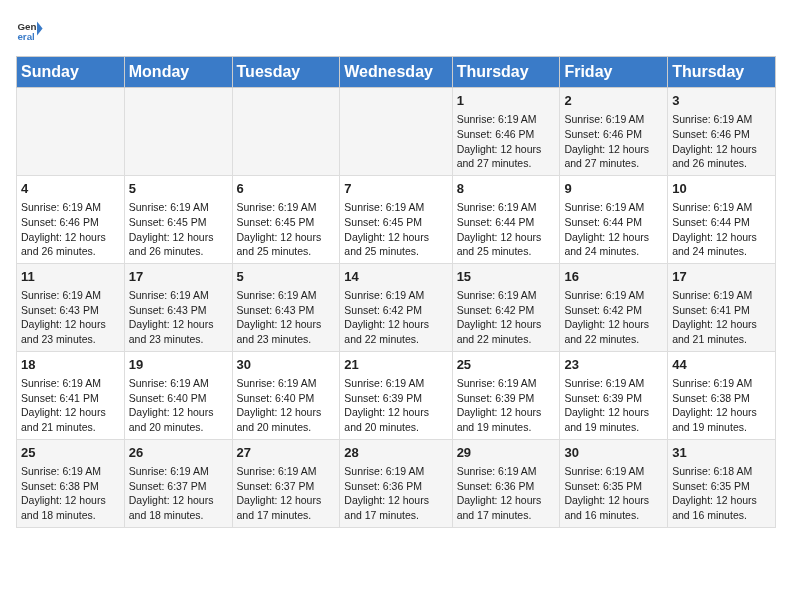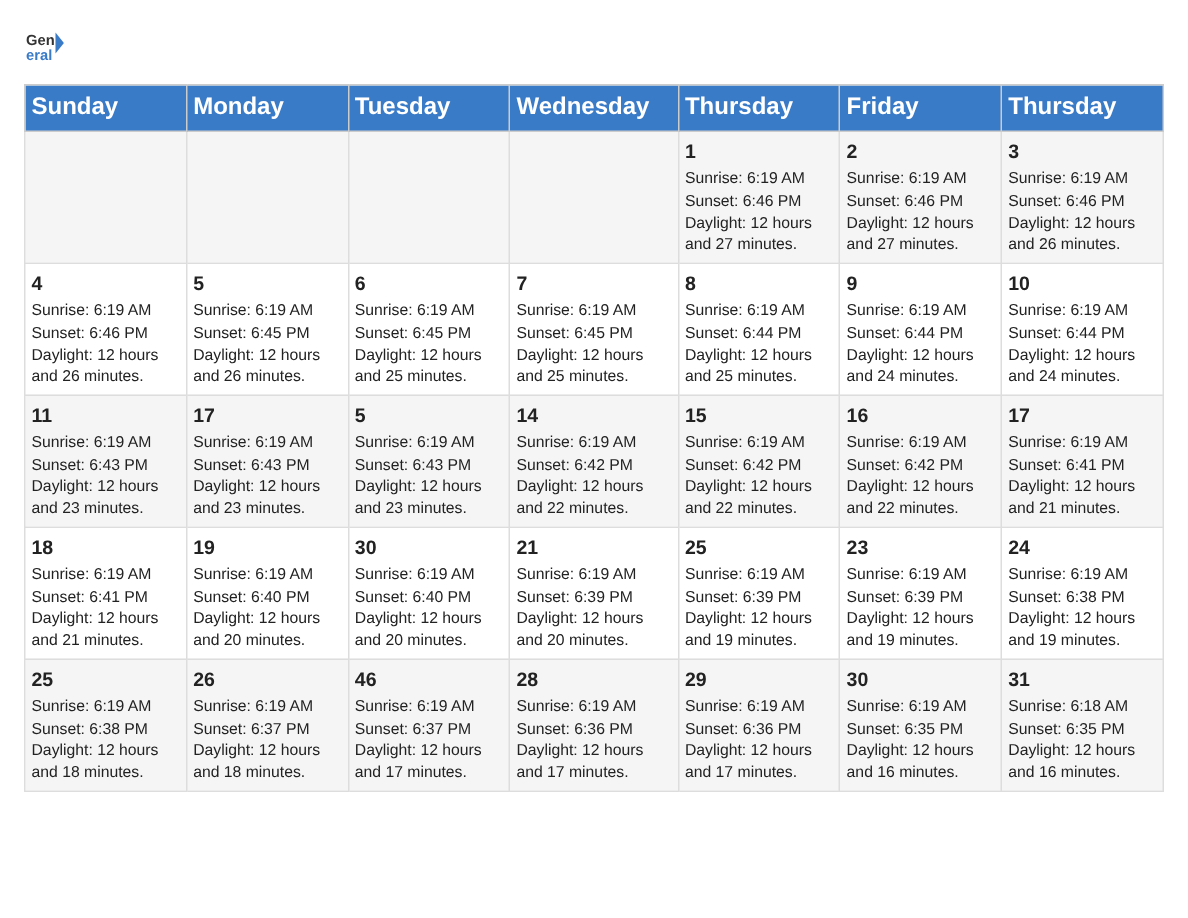--- a/index.html
+++ b/index.html
@@ -293,21 +293,21 @@
           <span style="display: block;">and 19 minutes.</span>
         </td>
         <td>
           <span class="day-num">23</span>
           <span style="display: block;">Sunrise: 6:19 AM</span>
           <span style="display: block;">Sunset: 6:39 PM</span>
           <span style="display: block;">Daylight: 12 hours</span>
           <span style="display: block;">and 19 minutes.</span>
         </td>
         <td>
-          <span class="day-num">24</span>
+          <span class="day-num">44</span>
           <span style="display: block;">Sunrise: 6:19 AM</span>
           <span style="display: block;">Sunset: 6:38 PM</span>
           <span style="display: block;">Daylight: 12 hours</span>
           <span style="display: block;">and 19 minutes.</span>
         </td>
       </tr>
       <tr>
         <td>
           <span class="day-num">25</span>
           <span style="display: block;">Sunrise: 6:19 AM</span>
@@ -316,21 +316,21 @@
           <span style="display: block;">and 18 minutes.</span>
         </td>
         <td>
           <span class="day-num">26</span>
           <span style="display: block;">Sunrise: 6:19 AM</span>
           <span style="display: block;">Sunset: 6:37 PM</span>
           <span style="display: block;">Daylight: 12 hours</span>
           <span style="display: block;">and 18 minutes.</span>
         </td>
         <td>
-          <span class="day-num">46</span>
+          <span class="day-num">27</span>
           <span style="display: block;">Sunrise: 6:19 AM</span>
           <span style="display: block;">Sunset: 6:37 PM</span>
           <span style="display: block;">Daylight: 12 hours</span>
           <span style="display: block;">and 17 minutes.</span>
         </td>
         <td>
           <span class="day-num">28</span>
           <span style="display: block;">Sunrise: 6:19 AM</span>
           <span style="display: block;">Sunset: 6:36 PM</span>
           <span style="display: block;">Daylight: 12 hours</span>

